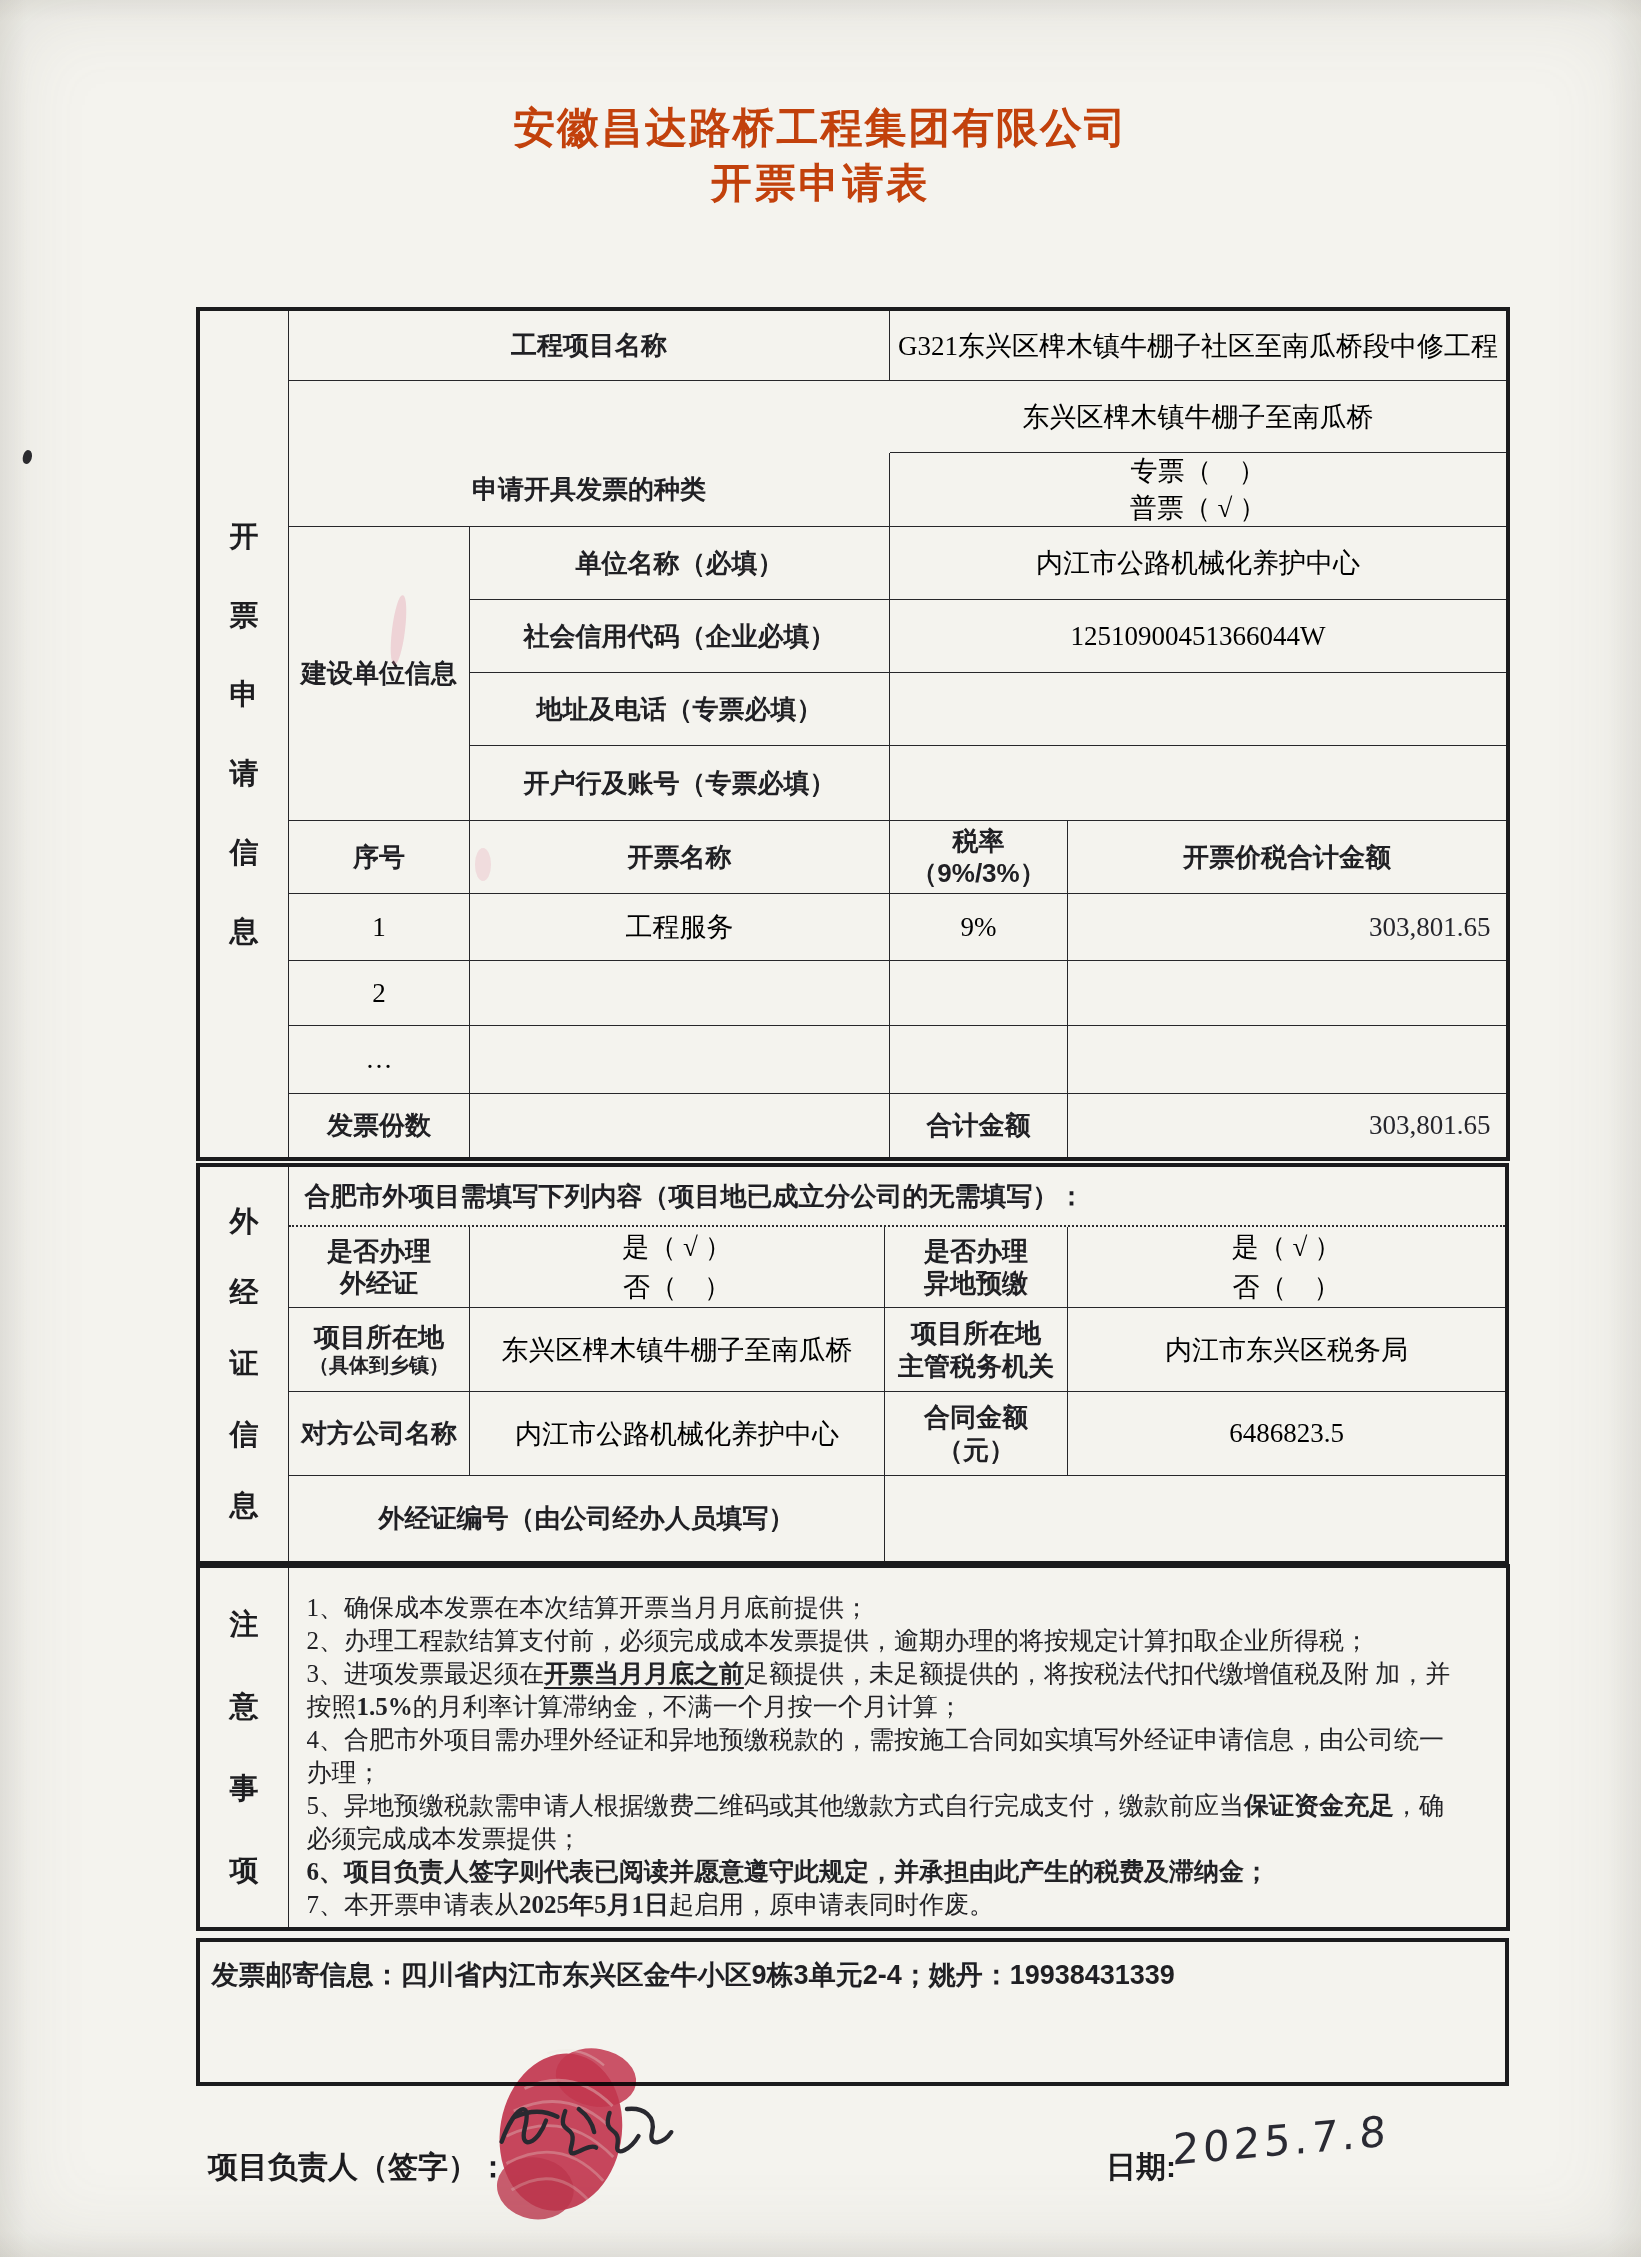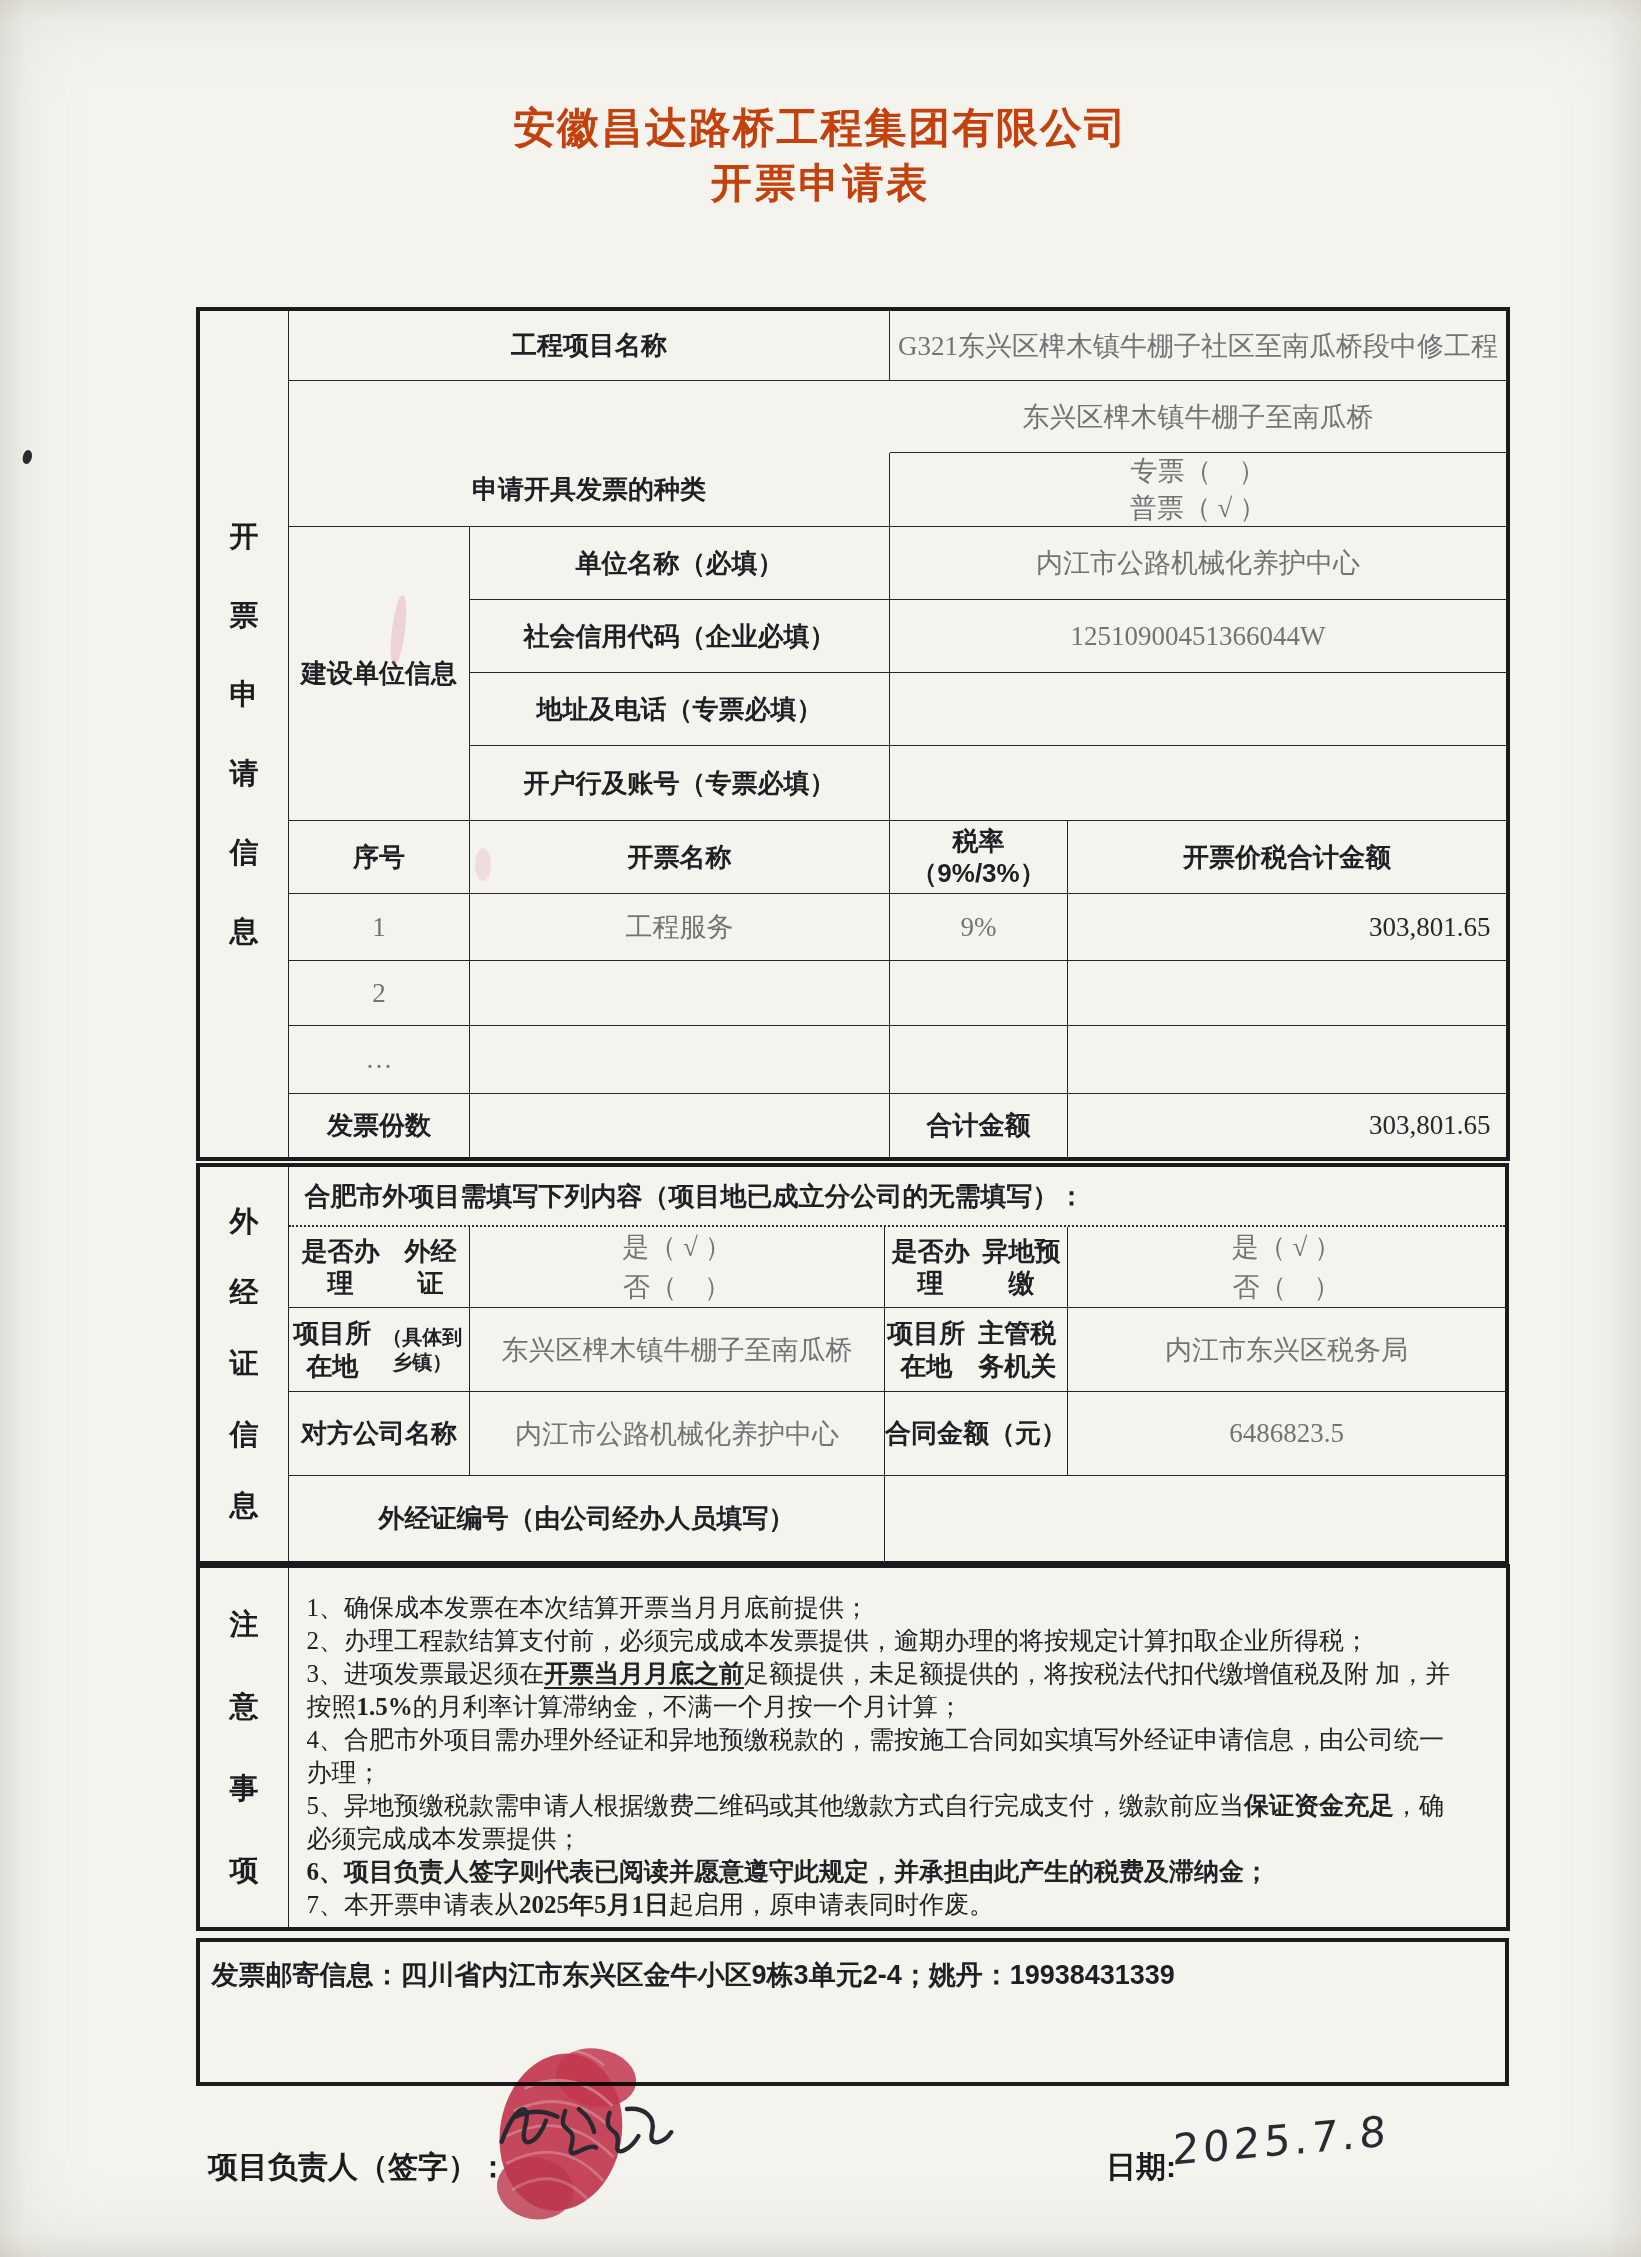--- a/index.html
+++ b/index.html
@@ -32,23 +32,23 @@
         grid-template-rows:60px 81px 84px 84px 85px; }
   #b3 { top:1564px; grid-template-columns:89px 1217px; grid-template-rows:359px; }
   #b4 { top:1938px; grid-template-columns:1305px; grid-template-rows:140px; }
 
   .cell { border-right:1.9px solid #26262a; border-bottom:1.9px solid #26262a;
           display:flex; align-items:center; justify-content:center; text-align:center; }
   .nr { border-right:none; } .nb { border-bottom:none; }
   .dotted { border-bottom:2.9px dotted #2b2b2e; }
 
   .lbl { font-family:"Liberation Sans","DejaVu Sans",sans-serif; font-weight:bold; font-size:26px; color:#202024; line-height:1.25;}
-  .val { font-size:27px; color:#737373; }
+  .val { font-size:27px; color:#000000; }
   .amt { justify-content:flex-end; padding-right:15.4px; font-size:27px; color:#26262c; }
-  .two-line { display:flex; flex-direction:row; align-items:center; justify-content:center; }
+  .two-line { display:flex; flex-direction:column; align-items:center; justify-content:center; }
   .sub { font-size:20px; }
   .spread { display:flex; align-items:center; justify-content:space-around; padding:0 29px;flex-direction:column; }
   .intro { justify-content:flex-start; text-align:left; padding-left:15.4px;
            font-family:"Liberation Sans","DejaVu Sans",sans-serif; font-weight:bold; font-size:26px; }
 
   .vlabel { display:flex; flex-direction:column; align-items:center; justify-content:center;
             font-family:"Liberation Sans","DejaVu Sans",sans-serif; font-weight:bold; font-size:29px; color:#1d1d20; }
   #b1 .vlabel { gap:39px; } #b2 .vlabel { gap:31px; } #b3 .vlabel { gap:42px; }
 
   .notes { align-items:flex-start; justify-content:flex-start; flex-direction:column;

